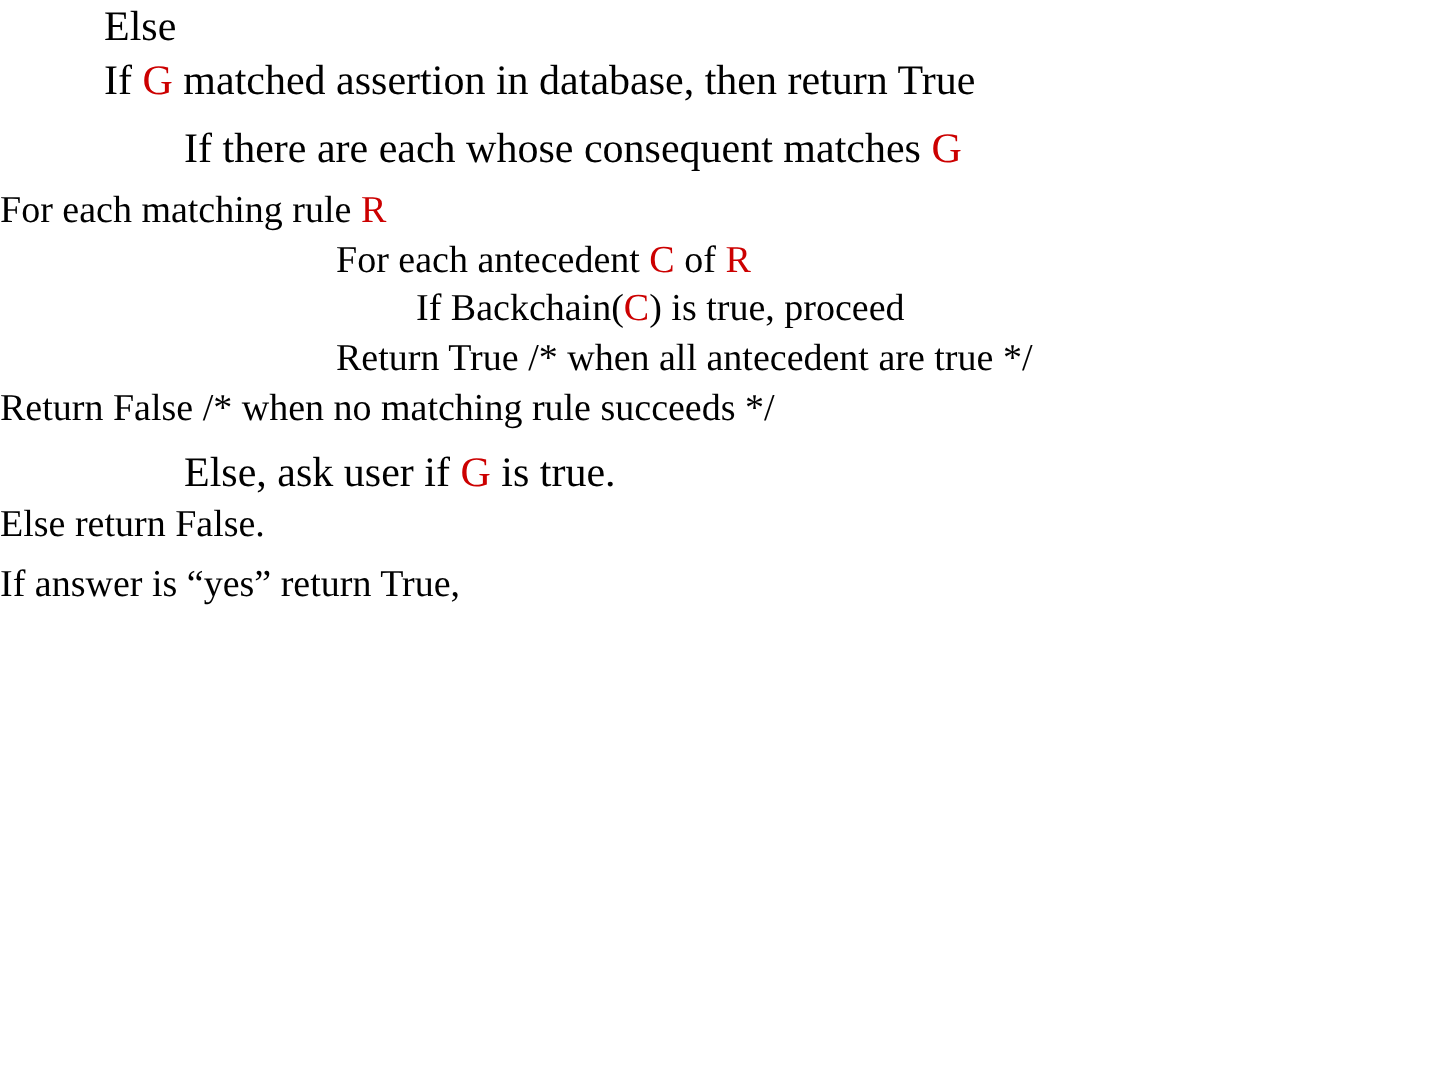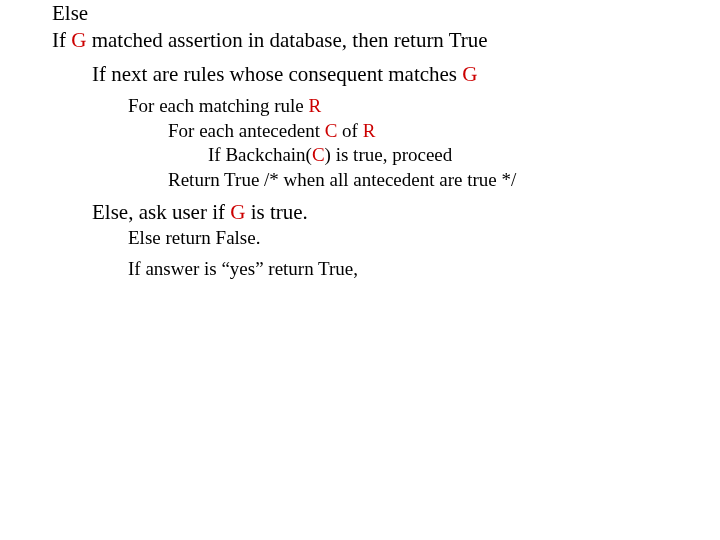--- a/index.html
+++ b/index.html
@@ -25,21 +25,21 @@
     margin-bottom: 10px;
     font-weight: normal;
   }
   .title .accent { color: #cc0000; }
   .body {
     font-size: 21px;
     line-height: 1.3;
   }
   .l0 { margin-left: 52px; }
   .l1 { margin-left: 92px; }
-  .l2 { margin-left: 128px; font-size: 19px; }
+  .l2 { font-size: 19px; }
   .l3 { margin-left: 168px; font-size: 19px; }
   .l4 { margin-left: 208px; font-size: 19px; }
   .accent { color: #cc0000; }
   .sp { margin-top: 6px; }
 </style>
 </head>
 <body>
 
 <div class="slide">
 
@@ -48,40 +48,43 @@
 
     <div class="l0">
       <span>Else</span>
     </div>
 
     <div class="l0">
       <span>If </span><span class="accent">G</span><span> matched assertion in database, then return True</span>
     </div>
 
     <div class="l1 sp">
-      <span>If next are rules whose consequent matches </span><span class="accent">G</span>
+      <span>If there are each whose consequent matches </span><span class="accent">G</span>
     </div>
 
     <div class="l2 sp">
       <span>For each matching rule </span><span class="accent">R</span>
     </div>
 
     <div class="l3">
       <span>For each antecedent </span><span class="accent">C</span><span> of </span><span class="accent">R</span>
     </div>
 
     <div class="l4">
       <span>If Backchain(</span><span class="accent">C</span><span>) is true, proceed</span>
     </div>
 
 
     <div class="l3">
       <span>Return True  /* when all antecedent are true */</span>
     </div>
 
+    <div class="l2">
+      <span>Return False /* when no matching rule succeeds */</span>
+    </div>
 
     <div class="l1 sp" style="font-size:21px">
       <span>Else, ask user if </span><span class="accent">G</span><span> is true.</span>
     </div>
 
     <div class="l2">
       <span>Else return False.</span>
     </div>
 
     <div class="l2 sp">

